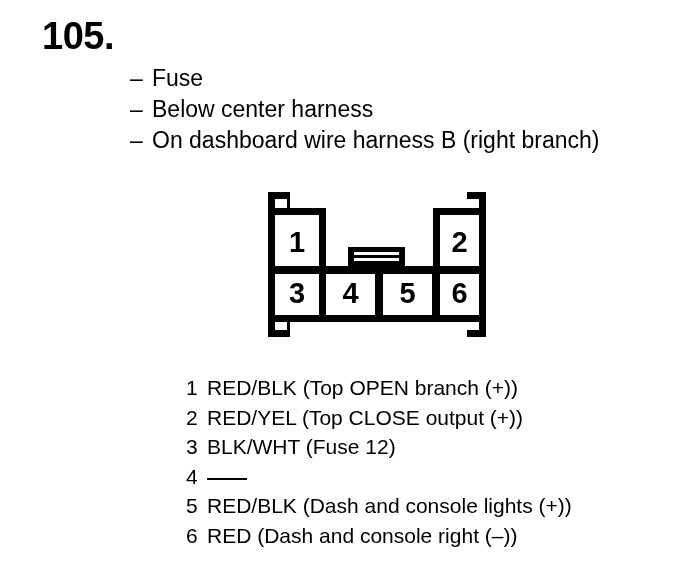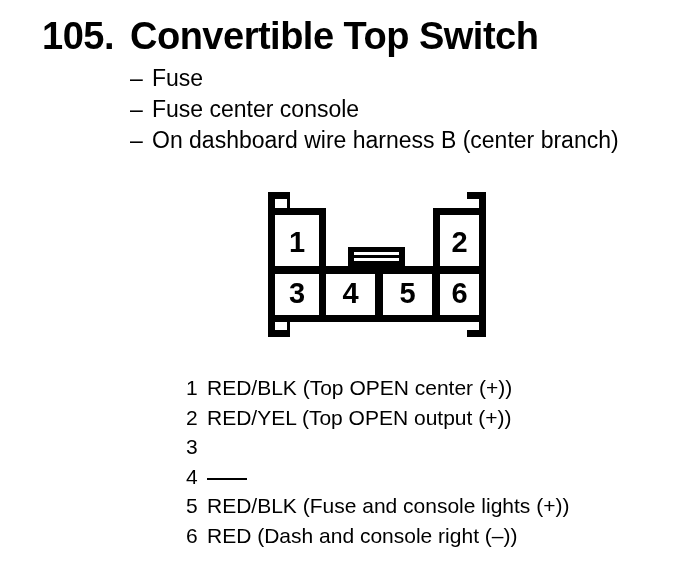--- a/index.html
+++ b/index.html
@@ -53,35 +53,34 @@
   .pin-num { flex: 0 0 21px; width: 21px; }
   .pin-desc.long-dash { letter-spacing: -2px; font-weight: 700; }
 </style>
 </head>
 <body>
 
 <div class="canvas">
 
   <div class="heading">
     <span class="h-num">105.</span>
-    <span class="h-title">Convertible Top Switch</span>
   </div>
 
   <div class="notes">
     <div class="note">
       <span class="dash">–</span>
       <span>Fuse</span>
     </div>
     <div class="note">
       <span class="dash">–</span>
-      <span>Fuse center console</span>
+      <span>Below center harness</span>
     </div>
     <div class="note">
       <span class="dash">–</span>
-      <span>On dashboard wire harness B (center branch)</span>
+      <span>On dashboard wire harness B (right branch)</span>
     </div>
   </div>
 
   <svg class="connector-svg" width="688" height="588" viewBox="0 0 688 588">
     <path fill="#000000" d="M256,192 H278 V208 H314 V266 H336 V247 H393 V266 H421 V208 H455 V192 H474 V337 H455 V322 H278 V337 H256 Z"></path>
     <g fill="#ffffff">
       <rect x="263" y="199" width="12" height="9"></rect>
       <rect x="455" y="199" width="12" height="9"></rect>
       <rect x="263" y="322" width="12" height="8"></rect>
       <rect x="455" y="322" width="12" height="8"></rect>
@@ -100,36 +99,37 @@
       <text x="285" y="302.5">3</text>
       <text x="338.5" y="302.5">4</text>
       <text x="395.5" y="302.5">5</text>
       <text x="447.5" y="302.5">6</text>
     </g>
   </svg>
 
   <div class="pinlist">
     <div class="pin-row">
       <span class="pin-num">1</span>
-      <span class="pin-desc">RED/BLK (Top OPEN center (+))</span>
+      <span class="pin-desc">RED/BLK (Top OPEN branch (+))</span>
     </div>
     <div class="pin-row">
       <span class="pin-num">2</span>
-      <span class="pin-desc">RED/YEL (Top OPEN output (+))</span>
+      <span class="pin-desc">RED/YEL (Top CLOSE output (+))</span>
     </div>
     <div class="pin-row">
       <span class="pin-num">3</span>
+      <span class="pin-desc">BLK/WHT (Fuse 12)</span>
     </div>
     <div class="pin-row">
       <span class="pin-num">4</span>
       <span class="pin-desc long-dash">——</span>
     </div>
     <div class="pin-row">
       <span class="pin-num">5</span>
-      <span class="pin-desc">RED/BLK (Fuse and console lights (+))</span>
+      <span class="pin-desc">RED/BLK (Dash and console lights (+))</span>
     </div>
     <div class="pin-row">
       <span class="pin-num">6</span>
       <span class="pin-desc">RED (Dash and console right (–))</span>
     </div>
   </div>
 
 </div>
 
 </body></html>

